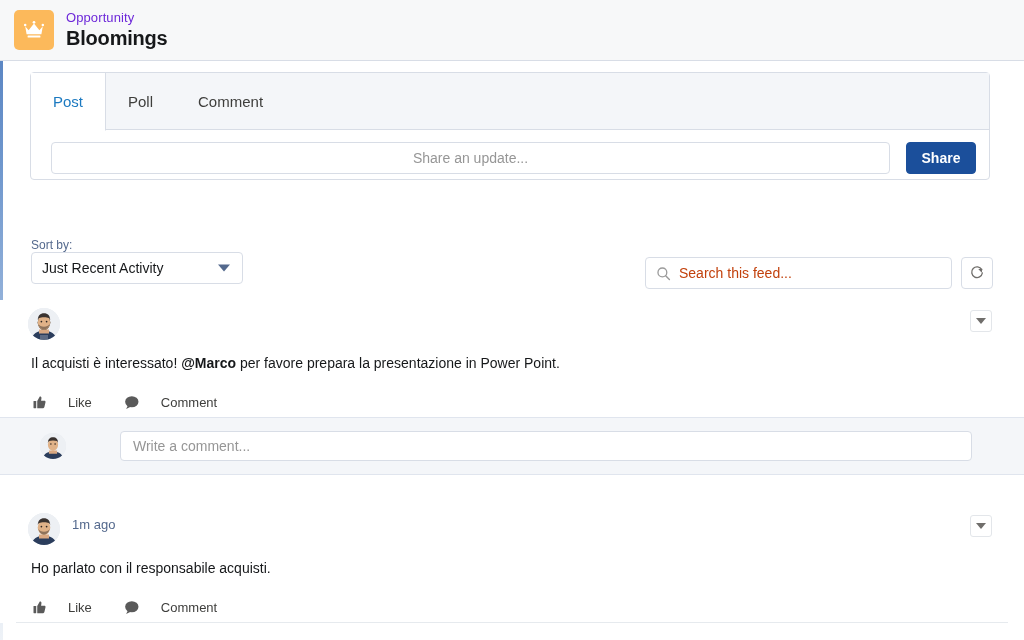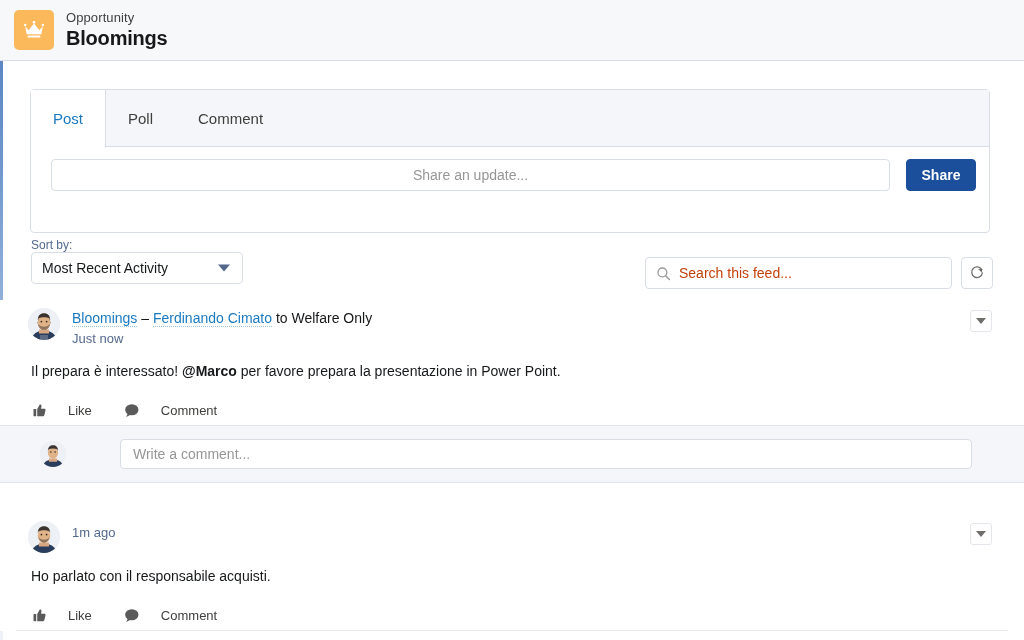--- a/index.html
+++ b/index.html
@@ -20,36 +20,36 @@
   }
   .rec-icon {
     width: 40px; height: 40px; margin-left: 14px; margin-right: 12px;
     background: #fcb95b; border-radius: 5px;
     display: flex; align-items: center; justify-content: center;
     flex: none;
   }
   .rec-icon svg { display:block; }
   .rec-text { display: flex; flex-direction: column; justify-content: center; }
   .rec-obj {
-    font-size: 13px; color: #404040; line-height: 16px; letter-spacing: .1px;
+    font-size: 13px; color: #6d28d9; line-height: 16px; letter-spacing: .1px;
   }
   .rec-name {
     font-size: 20px; color: #16181a; font-weight: bold; line-height: 24px;
     letter-spacing: -.2px;
   }
 
   
   .left-accent {
     position: absolute; left: 0; top: 61px; width: 3px; height: 579px;
     background: linear-gradient(to bottom, #5c87c4 0%, #6f97cd 18%, #9cb8dd 48%, #cfdcec 75%, #eef2f7 100%);
   }
 
   
   .publisher {
-    position: absolute; left: 30px; top: 89px; width: 960px; height: 144px;
+    position: absolute; left: 30px; top: 72px; width: 960px; height: 108px;
     background: #fff; border: 1px solid #d8dde6; border-radius: 4px;
   }
   .tabstrip {
     height: 57px; background: #f4f6f9;
     border-bottom: 1px solid #d8dde6;
     display: flex; align-items: stretch;
   }
   .tab {
     padding: 0 22px; display: flex; align-items: center; justify-content: center;
     font-size: 15px; color: #3e3e3c; cursor: pointer; position: relative;
@@ -196,21 +196,21 @@
       </div>
       <div class="share-btn">
         <span>Share</span>
       </div>
     </div>
   </div>
 
   <div class="sortwrap">
     <span class="sort-label">Sort by:</span>
     <div class="sort-select">
-      <span>Most Recent Activity</span>
+      <span>Just Recent Activity</span>
       <span class="caret"></span>
     </div>
   </div>
 
   <div class="searchwrap">
     <div class="search-box">
       <svg width="15" height="15" viewBox="0 0 16 16">
         <circle cx="6.8" cy="6.8" r="4.7" fill="none" stroke="#9a9a9a" stroke-width="1.4"></circle>
         <line x1="10.3" y1="10.3" x2="14.3" y2="14.3" stroke="#9a9a9a" stroke-width="1.5" stroke-linecap="round"></line>
       </svg>
@@ -235,29 +235,25 @@
             <path d="M11 21.5 h10 v4 h-10 z" fill="#d9a882"></path>
             <ellipse cx="16" cy="14.4" rx="6.3" ry="7.6" fill="#e3b territory"></ellipse>
             <ellipse cx="16" cy="14.4" rx="6.3" ry="7.6" fill="#e0b288"></ellipse>
             <path d="M9.7 12.6 c0-5 2.6-7.4 6.3-7.4 s6.3 2.4 6.3 7.4 c0-2.4-2.1-3.3-6.3-3.3 s-6.3 .9-6.3 3.3 z" fill="#3a3330"></path>
             <path d="M10.2 15.6 c.9 4 3.1 6.2 5.8 6.2 s4.9-2.2 5.8-6.2 c-1 2.3-3.2 3.2-5.8 3.2 s-4.8-.9-5.8-3.2 z" fill="#4a4039" opacity=".55"></path>
             <circle cx="13.4" cy="13.6" r=".85" fill="#2d2622"></circle>
             <circle cx="18.6" cy="13.6" r=".85" fill="#2d2622"></circle>
             <path d="M12 27 h8 v5 h-8 z" fill="#f2f4f7" opacity=".25"></path>
           </svg>
         </div>
-        <div class="post-meta">
-          <div class="meta-line"><span class="link">Bloomings</span><span class="dash">&nbsp;</span><span class="dash">–</span><span class="dash">&nbsp;</span><span class="link">Ferdinando Cimato</span><span>&nbsp;</span><span>to Welfare Only</span></div>
-          <div class="timestamp">Just now</div>
-        </div>
         <div class="post-menu">
           <span class="tri"></span>
         </div>
       </div>
-      <div class="post-body"><span>Il prepara è interessato! </span><b>@Marco</b><span> per favore prepara la presentazione in Power Point.</span></div>
+      <div class="post-body"><span>Il acquisti è interessato! </span><b>@Marco</b><span> per favore prepara la presentazione in Power Point.</span></div>
       <div class="post-actions">
         <div class="action">
           <svg width="15" height="15" viewBox="0 0 16 16">
             <path d="M5.6 6.4 L8.3 1.6 c1.1-.2 1.9 .5 1.8 1.6 L9.7 6.1 h3.5 c.9 0 1.4 .7 1.2 1.5 l-1.2 5.3 c-.1 .7-.6 1.1-1.3 1.1 H5.6 z" fill="#5a5a5a"></path>
             <rect x="1.6" y="6.4" width="2.9" height="7.6" rx=".5" fill="#5a5a5a"></rect>
           </svg>
           <span class="action-label">Like</span>
         </div>
         <div class="action">
           <svg width="16" height="15" viewBox="0 0 17 16">

